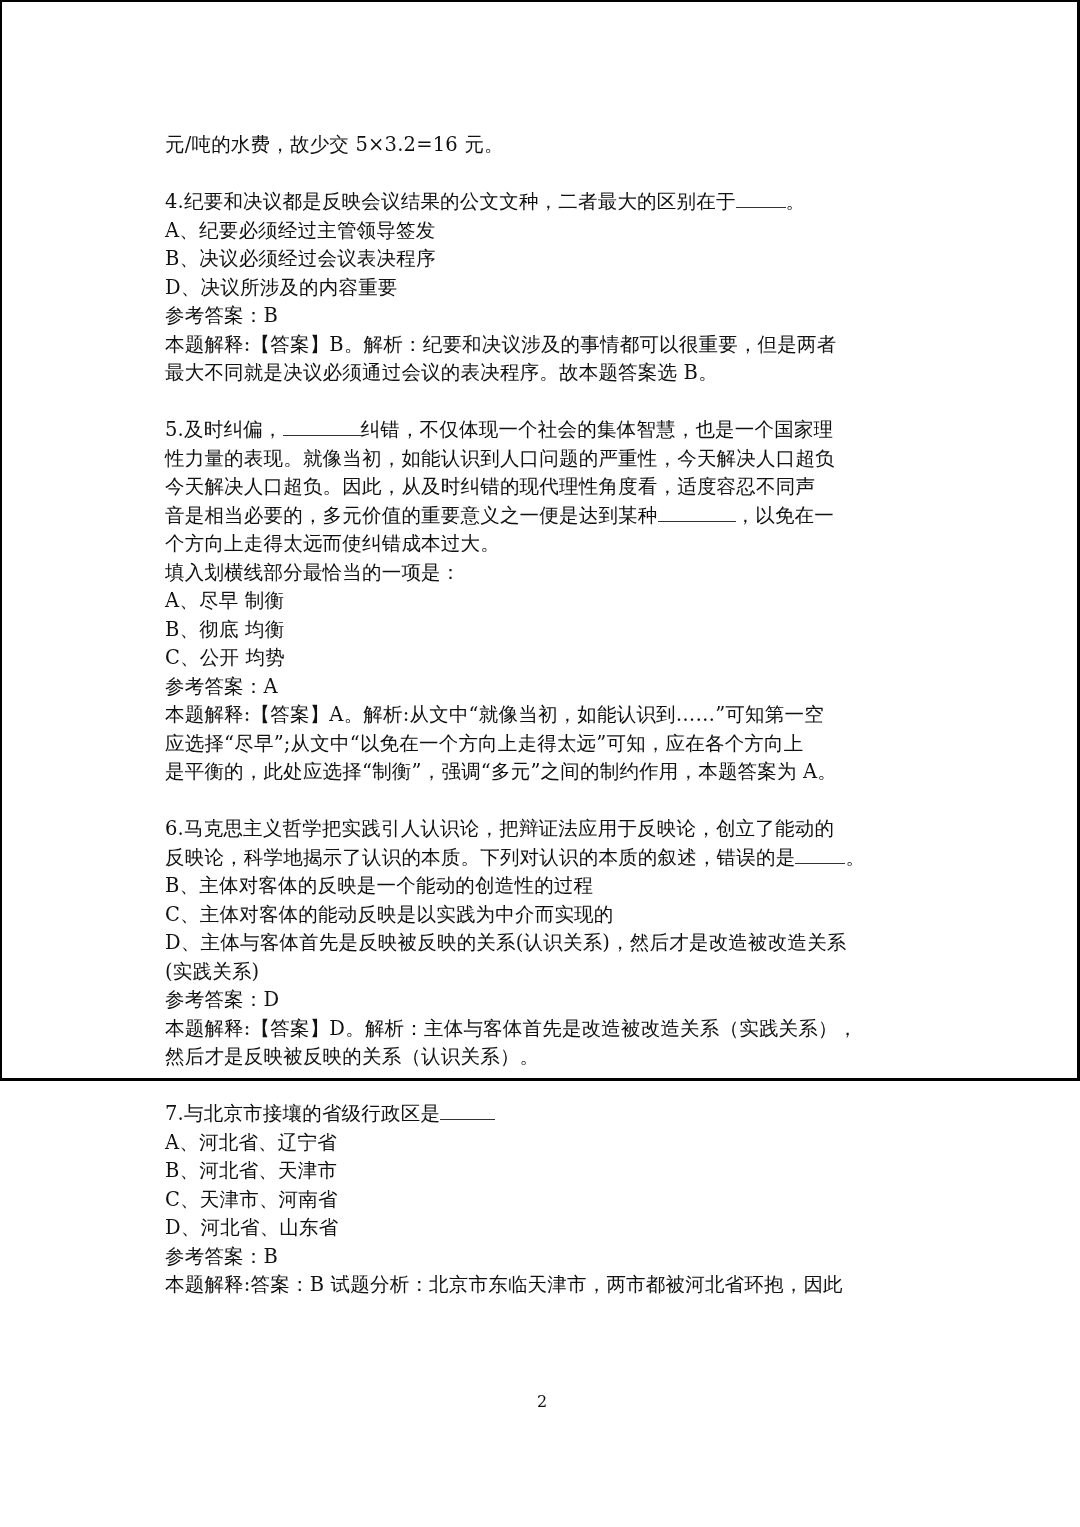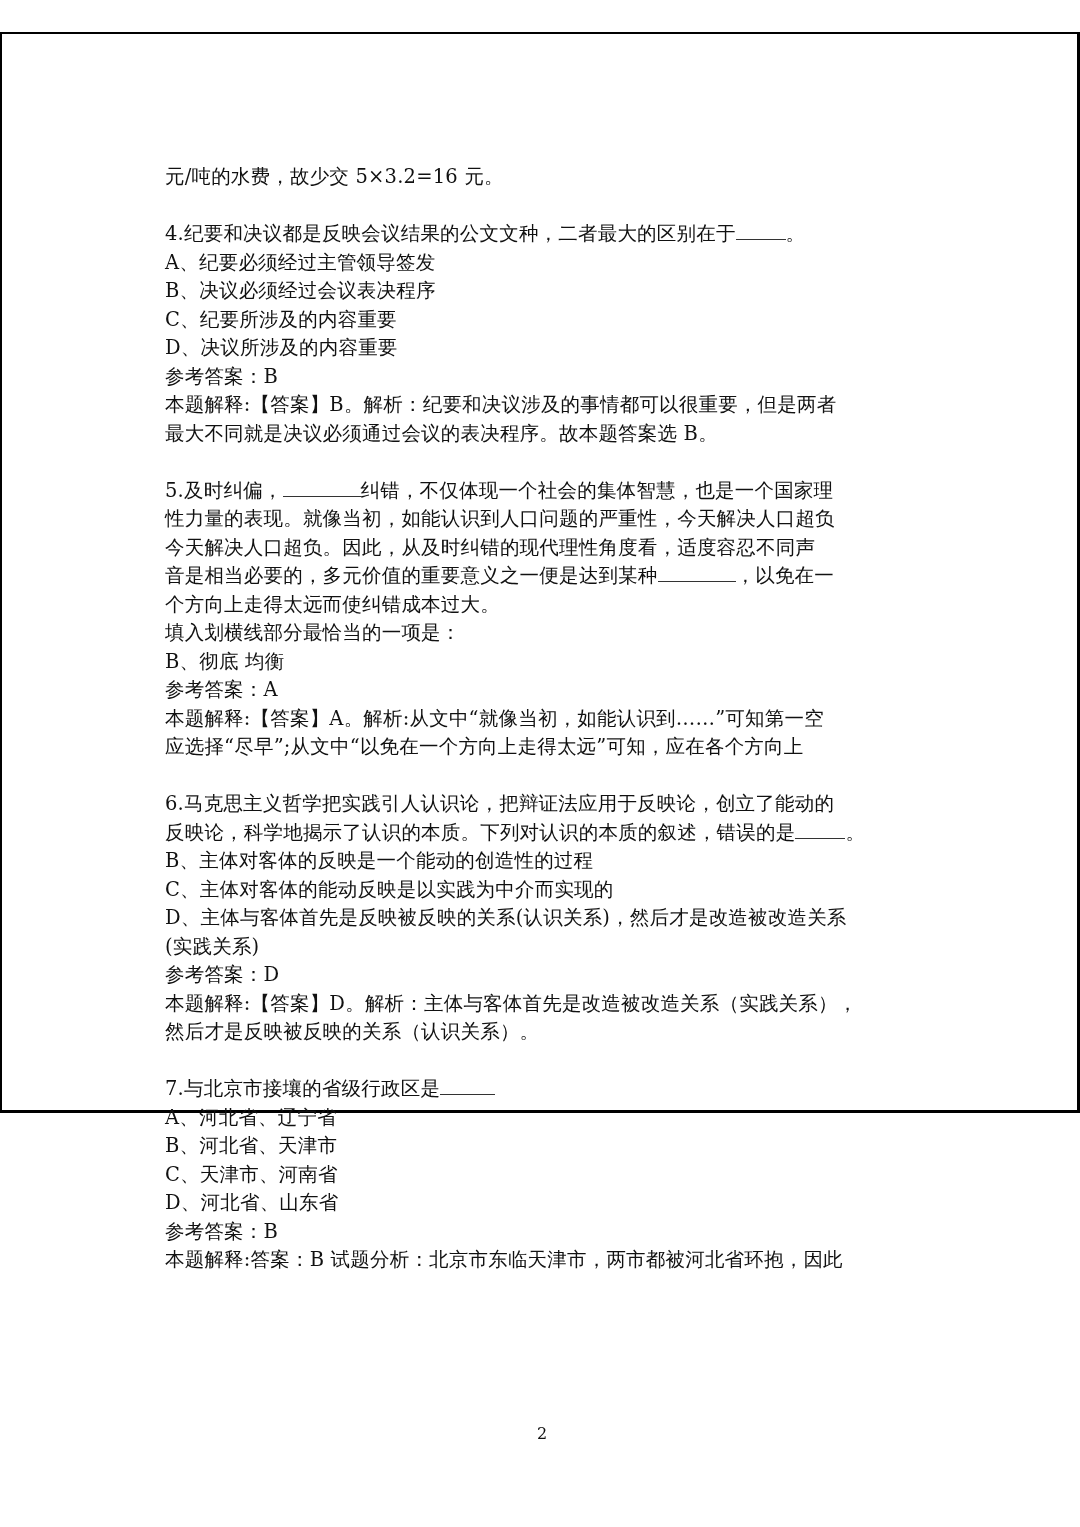--- a/index.html
+++ b/index.html
@@ -4,21 +4,20 @@
   <style>
     html, body { margin: 0; padding: 0; background: #ffffff; }
     body { width: 1080px; height: 1527px; position: relative; overflow: hidden; }
     .page {
       position: absolute; left: 0; top: 0;
       width: 1080px; height: 1081px;
       box-sizing: border-box;
       border-left: 2px solid #000; border-top: 2px solid #000;
       border-right: 3px solid #000; border-bottom: 3px solid #000;
       background: #fff;
-      margin-top: 32px;
     }
     .content {
       position: absolute; left: 163px; top: 129px; width: 760px;
       font-family: "DejaVu Serif", "Liberation Serif", serif;
       font-size: 19.5px; line-height: 28.5px; color: #111;
       letter-spacing: 0.2px;
     }
     .line { white-space: nowrap; height: 28.5px; }
     .gap { height: 28.5px; }
     .blank {
@@ -36,39 +35,41 @@
 <div class="page">
   <div class="content">
 
     <div class="line">元/吨的水费，故少交 5×3.2=16 元。</div>
     <div class="gap"></div>
 
     <div>
       <div class="line"><span>4.纪要和决议都是反映会议结果的公文文种，二者最大的区别在于</span><span class="blank" style="width:50px"></span><span>。</span></div>
       <div class="line">A、纪要必须经过主管领导签发</div>
       <div class="line">B、决议必须经过会议表决程序</div>
-      <div class="line">C、纪要所涉及的内容重要</div>
       <div class="line">D、决议所涉及的内容重要</div>
       <div class="line">参考答案：B</div>
       <div class="line">本题解释:【答案】B。解析：纪要和决议涉及的事情都可以很重要，但是两者</div>
       <div class="line">最大不同就是决议必须通过会议的表决程序。故本题答案选 B。</div>
     </div>
     <div class="gap"></div>
 
     <div>
       <div class="line"><span>5.及时纠偏，</span><span class="blank" style="width:78px"></span><span>纠错，不仅体现一个社会的集体智慧，也是一个国家理</span></div>
       <div class="line">性力量的表现。就像当初，如能认识到人口问题的严重性，今天解决人口超负</div>
       <div class="line">今天解决人口超负。因此，从及时纠错的现代理性角度看，适度容忍不同声</div>
       <div class="line"><span>音是相当必要的，多元价值的重要意义之一便是达到某种</span><span class="blank" style="width:78px"></span><span>，以免在一</span></div>
       <div class="line">个方向上走得太远而使纠错成本过大。</div>
       <div class="line">填入划横线部分最恰当的一项是：</div>
+      <div class="line">A、尽早 制衡</div>
       <div class="line">B、彻底 均衡</div>
+      <div class="line">C、公开 均势</div>
       <div class="line">参考答案：A</div>
       <div class="line">本题解释:【答案】A。解析:从文中“就像当初，如能认识到……”可知第一空</div>
       <div class="line">应选择“尽早”;从文中“以免在一个方向上走得太远”可知，应在各个方向上</div>
+      <div class="line">是平衡的，此处应选择“制衡”，强调“多元”之间的制约作用，本题答案为 A。</div>
     </div>
     <div class="gap"></div>
 
     <div>
       <div class="line">6.马克思主义哲学把实践引人认识论，把辩证法应用于反映论，创立了能动的</div>
       <div class="line"><span>反映论，科学地揭示了认识的本质。下列对认识的本质的叙述，错误的是</span><span class="blank" style="width:50px"></span><span>。</span></div>
       <div class="line">B、主体对客体的反映是一个能动的创造性的过程</div>
       <div class="line">C、主体对客体的能动反映是以实践为中介而实现的</div>
       <div class="line">D、主体与客体首先是反映被反映的关系(认识关系)，然后才是改造被改造关系</div>
       <div class="line">(实践关系)</div>

